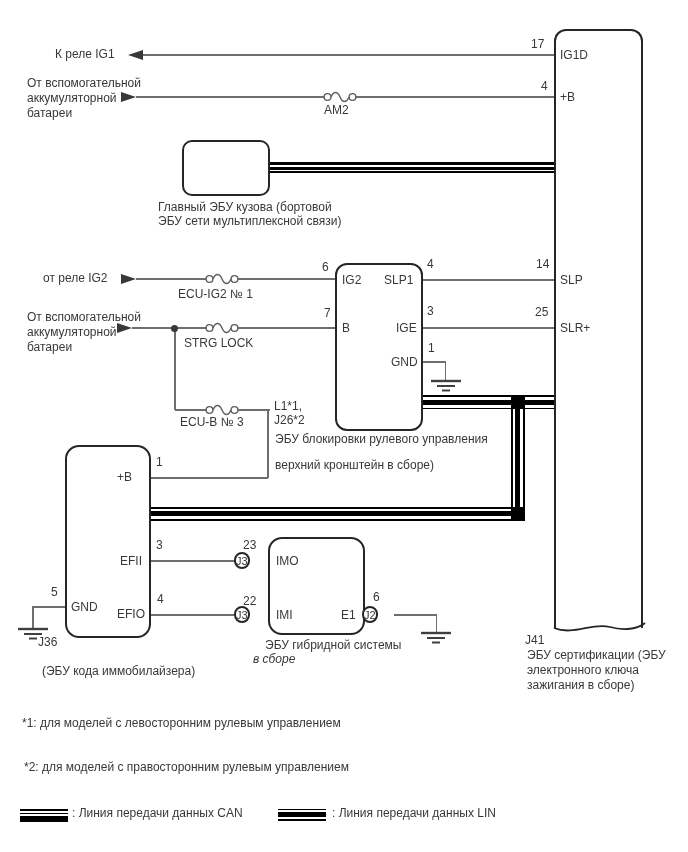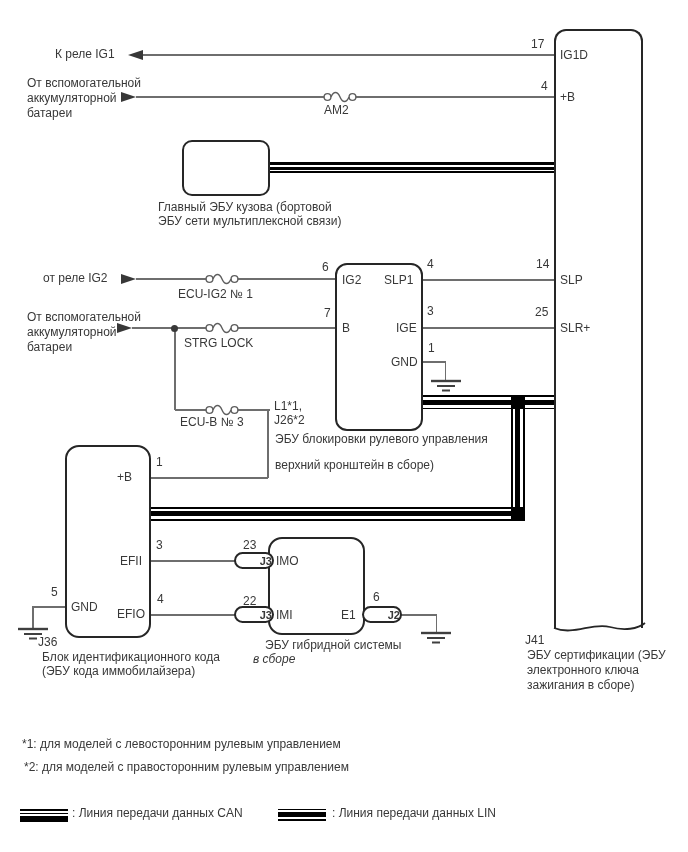--- a/index.html
+++ b/index.html
@@ -7,22 +7,22 @@
           font-family:"Liberation Sans",sans-serif;overflow:hidden;}
   .t{position:absolute;font-size:12px;line-height:14px;color:#383838;white-space:nowrap;}
   .wh{position:absolute;height:1.5px;background:#6e6e6e;}
   .wv{position:absolute;width:1.5px;background:#6e6e6e;}
   .box{position:absolute;box-sizing:border-box;border:2px solid #262626;border-radius:12px;background:#fff;}
   .band{position:absolute;}
   .can-grad{height:11px;background:linear-gradient(to bottom,#000 0,#000 3px,#fff 3px,#fff 5px,#000 5px,#000 8px,#fff 8px,#fff 9.5px,#000 9.5px,#000 11px);}
   .lin-h{height:14px;background:linear-gradient(to bottom,#000 0,#000 1.5px,#fff 1.5px,#fff 4.5px,#000 4.5px,#000 9.5px,#fff 9.5px,#fff 12.5px,#000 12.5px,#000 14px);}
   .lin-v{width:14px;background:linear-gradient(to right,#000 0,#000 1.5px,#fff 1.5px,#fff 4.5px,#000 4.5px,#000 9.5px,#fff 9.5px,#fff 12.5px,#000 12.5px,#000 14px);}
   .blob{position:absolute;width:14px;height:14px;background:#000;}
-  .oval{position:absolute;box-sizing:border-box;width:40px;height:17px;border:2px solid #262626;border-radius:10px;
-        background:#fff;display:flex;align-items:center;justify-content:flex-end;font-size:11px;color:#383838;font-weight:bold;}
+  .oval{position:absolute;box-sizing:border-box;width:16px;height:17px;border:2px solid #262626;border-radius:10px;
+        background:#fff;display:flex;align-items:center;justify-content:flex-start;font-size:11px;color:#383838;}
   .arr-l{position:absolute;width:0;height:0;border-top:5px solid transparent;border-bottom:5px solid transparent;border-right:15px solid #383838;}
   .arr-r{position:absolute;width:0;height:0;border-top:5px solid transparent;border-bottom:5px solid transparent;border-left:15px solid #383838;}
   .dot{position:absolute;width:7px;height:7px;border-radius:50%;background:#383838;}
   .legend-can{position:absolute;width:48px;height:13px;background:linear-gradient(to bottom,#000 0,#000 1.5px,#fff 1.5px,#fff 3.5px,#000 3.5px,#000 5px,#fff 5px,#fff 7px,#000 7px,#000 13px);}
   .legend-lin{position:absolute;width:48px;height:12px;background:linear-gradient(to bottom,#000 0,#000 1.5px,#fff 1.5px,#fff 3.5px,#000 3.5px,#000 8.5px,#fff 8.5px,#fff 10.5px,#000 10.5px,#000 12px);}
   svg.glyph{position:absolute;}
 </style>
 </head>
 <body>
 
@@ -132,21 +132,20 @@
   <div class="t" style="left:27px;top:310px;">От вспомогательной</div>
   <div class="t" style="left:27px;top:325px;">аккумуляторной</div>
   <div class="t" style="left:27px;top:340px;">батареи</div>
   <div class="t" style="left:184px;top:336px;">STRG LOCK</div>
   <div class="t" style="left:180px;top:415px;">ECU-B № 3</div>
   <div class="t" style="left:274px;top:399px;">L1*1,</div>
   <div class="t" style="left:274px;top:413px;">J26*2</div>
   <div class="t" style="left:275px;top:432px;">ЭБУ блокировки рулевого управления</div>
   <div class="t" style="left:275px;top:458px;">верхний кронштейн в сборе)</div>
   <div class="t" style="left:38px;top:635px;">J36</div>
-  <div class="t" style="left:42px;top:650px;">Блок идентификационного кода</div>
   <div class="t" style="left:42px;top:664px;">(ЭБУ кода иммобилайзера)</div>
   <div class="t" style="left:253px;top:638px;margin-left:12px;">ЭБУ гибридной системы</div>
   <div class="t" style="left:253px;top:652px;font-style:italic;">в сборе</div>
   <div class="t" style="left:525px;top:633px;">J41</div>
   <div class="t" style="left:527px;top:648px;">ЭБУ сертификации (ЭБУ</div>
   <div class="t" style="left:527px;top:663px;">электронного ключа</div>
   <div class="t" style="left:527px;top:678px;">зажигания в сборе)</div>
 
   <div class="t" style="left:560px;top:48px;">IG1D</div>
   <div class="t" style="left:560px;top:90px;">+B</div>
@@ -175,21 +174,21 @@
   <div class="t" style="left:427px;top:304px;">3</div>
   <div class="t" style="left:428px;top:341px;">1</div>
   <div class="t" style="left:156px;top:455px;">1</div>
   <div class="t" style="left:156px;top:538px;">3</div>
   <div class="t" style="left:157px;top:592px;">4</div>
   <div class="t" style="left:51px;top:585px;">5</div>
   <div class="t" style="left:243px;top:538px;">23</div>
   <div class="t" style="left:243px;top:594px;">22</div>
   <div class="t" style="left:373px;top:590px;">6</div>
 
-  <div class="t" style="left:22px;top:737px;">*1: для моделей с левосторонним рулевым управлением</div>
+  <div class="t" style="left:22px;top:716px;">*1: для моделей с левосторонним рулевым управлением</div>
   <div class="t" style="left:24px;top:760px;">*2: для моделей с правосторонним рулевым управлением</div>
 
   <div class="legend-can" style="left:20px;top:809px;"></div>
   <div class="t" style="left:72px;top:806px;">: Линия передачи данных CAN</div>
   <div class="legend-lin" style="left:278px;top:809px;"></div>
   <div class="t" style="left:332px;top:806px;">: Линия передачи данных LIN</div>
 
 </div>
 
 </body></html>

